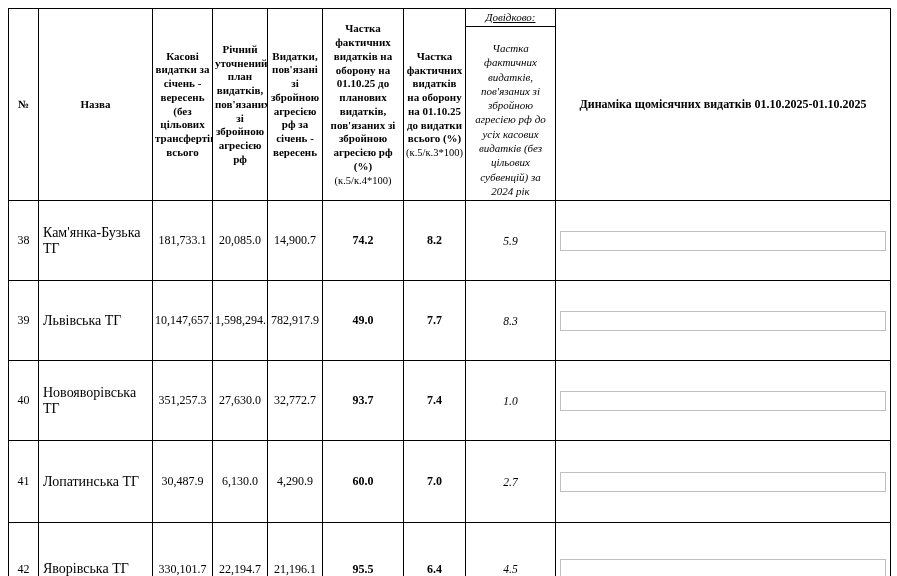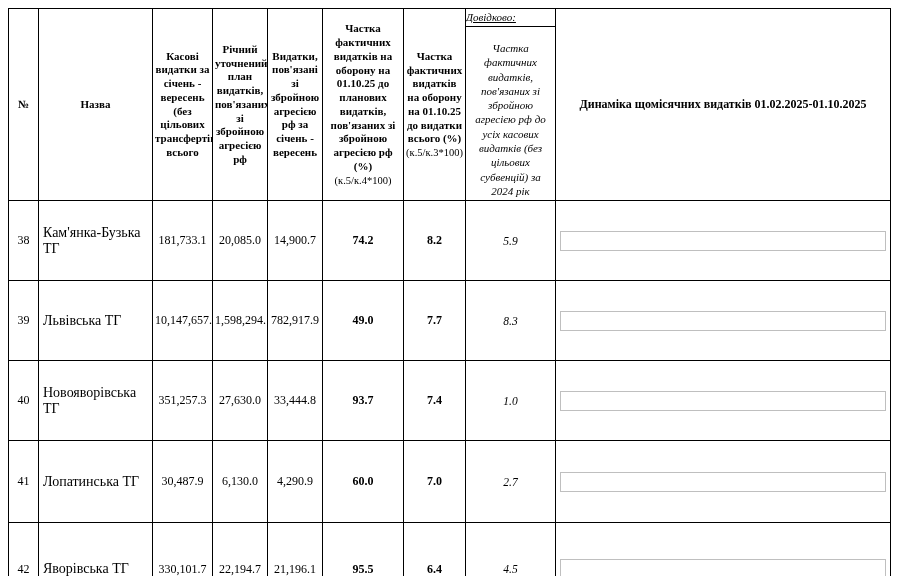--- a/index.html
+++ b/index.html
@@ -3,21 +3,21 @@
 <meta charset="utf-8">
 <style>
   html,body{margin:0;padding:0;background:#ffffff;}
   .page{position:relative;width:897px;height:576px;background:#fff;font-family:"Liberation Serif",serif;color:#000;}
   table.report{position:absolute;left:8px;top:8px;width:882px;border-collapse:collapse;table-layout:fixed;}
   table.report td,table.report th{border:1px solid #000;padding:1px 2px;vertical-align:middle;overflow:hidden;}
   th{font-weight:bold;}
   .hcell{font-size:11px;line-height:1.25;text-align:center;font-weight:bold;margin-top:32px;}
   .formula{font-weight:normal;font-size:10.5px;font-family:Liberation Serif, serif;}
   .ref-head{padding:0 !important;vertical-align:top !important;}
-  .ref-title{font-style:italic;font-weight:normal;text-decoration:underline;font-size:11px;text-align:left;border-bottom:1px solid #000;padding:2px 0 3px 0;}
+  .ref-title{font-style:italic;font-weight:normal;text-decoration:underline;font-size:11px;text-align:center;border-bottom:1px solid #000;padding:2px 0 3px 0;}
   .ref-desc{font-style:italic;font-weight:normal;font-size:11px;line-height:1.3;text-align:center;padding:14px 2px 2px 2px;}
   .chart-title{font-size:12px;font-weight:bold;text-align:center;}
   .c-num{text-align:center;font-size:12px;}
   .c-name{text-align:left;font-size:14px;padding-left:4px !important;}
   .c-val{text-align:center;font-size:12px;}
   .c-bold{text-align:center;font-size:12px;font-weight:bold;}
   .c-ref{text-align:center;font-size:11.5px;font-style:italic;}
   .chart-cell{padding:3px 4px !important;}
   .chart-box{border:1px solid #bfbfbf;background:#fff;width:100%;height:100%;box-sizing:border-box;overflow:hidden;}
 </style>
@@ -49,21 +49,21 @@
       <div class="formula">(к.5/к.4*100)</div>
     </th>
     <th class="hcell">
       <div>Частка фактичних видатків на оборону на 01.10.25 до видатки всього (%)</div>
       <div class="formula">(к.5/к.3*100)</div>
     </th>
     <th class="ref-head">
       <div class="ref-title">Довідково:</div>
       <div class="ref-desc">Частка фактичних видатків, пов'язаних зі збройною агресією рф до усіх касових видатків (без цільових субвенцій) за 2024 рік</div>
     </th>
-    <th class="chart-title">Динаміка щомісячних видатків 01.02.2025-01.10.2025</th>
+    <th class="chart-title">Динаміка щомісячних видатків 01.10.2025-01.10.2025</th>
   </tr>
 
   <tr style="height:80px">
     <td class="c-num">38</td>
     <td class="c-name">Кам'янка-Бузька ТГ</td>
     <td class="c-val">181,733.1</td>
     <td class="c-val">20,085.0</td>
     <td class="c-val">14,900.7</td>
     <td class="c-bold">74.2</td>
     <td class="c-bold">8.2</td>
@@ -163,21 +163,21 @@
                 <text x="304" y="10" font-size="7.5" font-weight="bold" text-anchor="middle" fill="#000">99,299</text>
               </svg></div>
           </td>
   </tr>
 
   <tr style="height:80px">
     <td class="c-num">40</td>
     <td class="c-name">Новояворівська ТГ</td>
     <td class="c-val">351,257.3</td>
     <td class="c-val">27,630.0</td>
-    <td class="c-val">33,444.8</td>
+    <td class="c-val">32,772.7</td>
     <td class="c-bold">93.7</td>
     <td class="c-bold">7.4</td>
     <td class="c-ref">1.0</td>
     <td class="chart-cell">
             <div class="chart-box"><svg width="322" height="-2" font-family="Liberation Sans, sans-serif">
                 <line x1="38" y1="-13" x2="318" y2="-13" stroke="#9a9a9a" stroke-width="1"></line>
                 <text x="34" y="-10.5" font-size="7.5" font-weight="bold" text-anchor="end" fill="#000">0</text>
                 <line x1="38" y1="-6.25" x2="318" y2="-6.25" stroke="#dcdcdc" stroke-width="1"></line>
                 <text x="34" y="-3.75" font-size="7.5" font-weight="bold" text-anchor="end" fill="#000">5,000</text>
                 <line x1="38" y1="0.5" x2="318" y2="0.5" stroke="#dcdcdc" stroke-width="1"></line>

